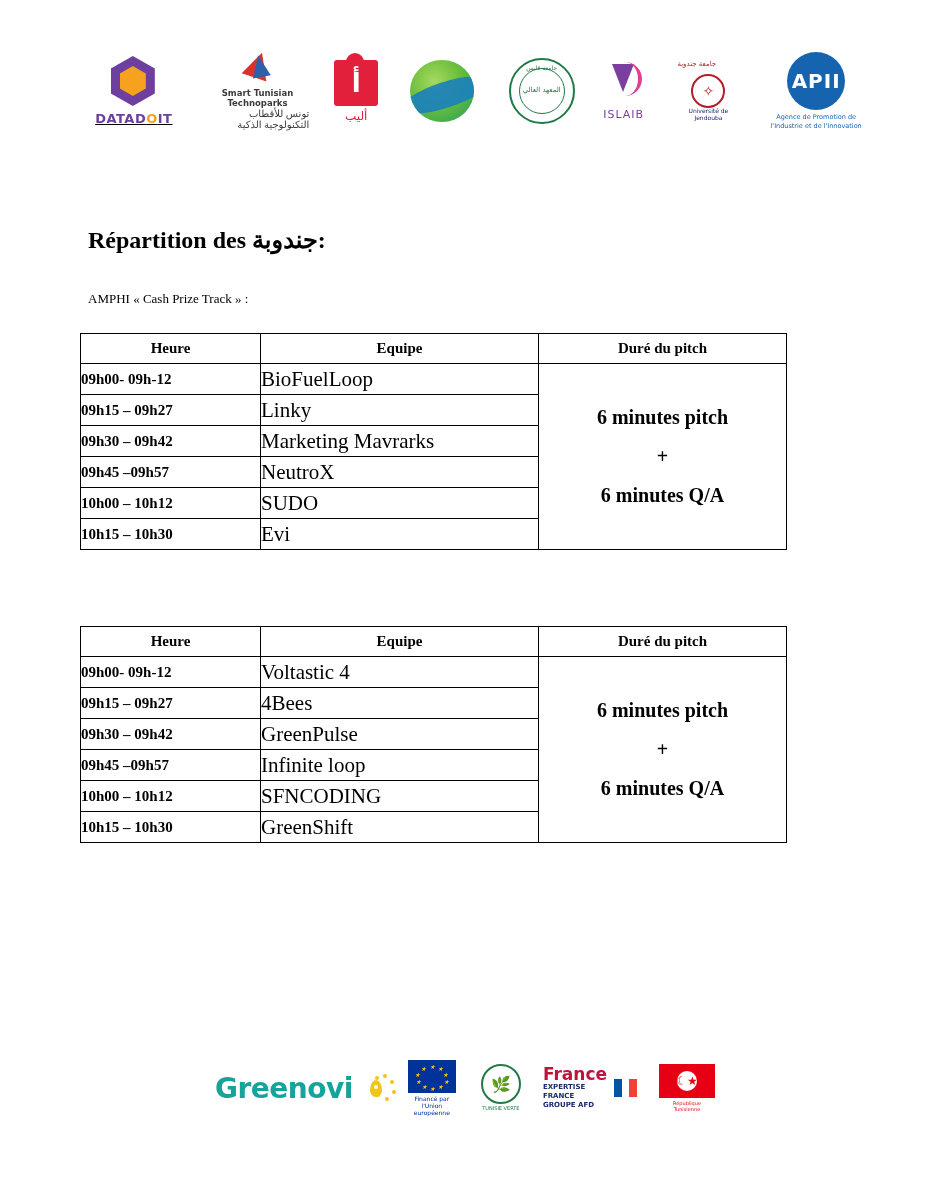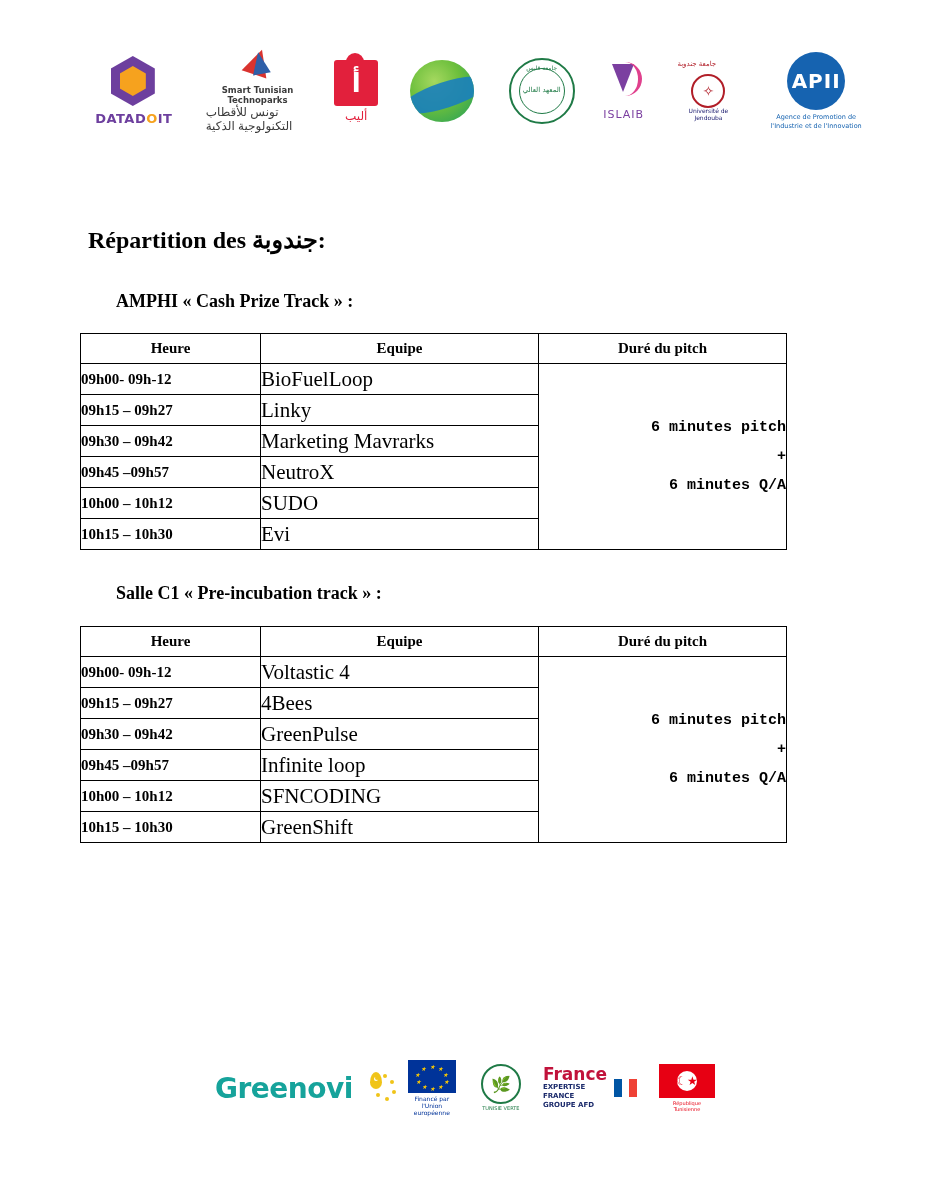--- a/index.html
+++ b/index.html
@@ -35,21 +35,21 @@
   }
   .logo {
     position: relative;
     display: flex;
     flex-direction: column;
     align-items: center;
     justify-content: center;
   }
 
   
-  .logo-datadoit { width: 108px; }
+  .logo-datadoit { width: 108px; text-decoration: underline; }
   .hexwrap { width: 46px; height: 50px; position: relative; }
   .hex {
     width: 44px; height: 50px;
     background: #6d3f9e;
     clip-path: polygon(50% 0%, 100% 25%, 100% 75%, 50% 100%, 0% 75%, 0% 25%);
     display: flex; align-items: center; justify-content: center;
   }
   .hex-inner {
     width: 26px; height: 30px;
     background: #f6a21e;
@@ -85,22 +85,22 @@
     border-right: 9px solid transparent;
     border-bottom: 22px solid #2f5fa8;
     transform: rotate(-10deg);
   }
   .s2t-name {
     font-family: "DejaVu Sans", sans-serif;
     font-size: 8.5px; font-weight: bold; color: #3b3b3b;
     margin-top: 3px; text-align: center; line-height: 1.15;
   }
   .s2t-sub {
-    font-family: Liberation Sans, sans-serif;
-    font-size: 12px; color: #3b3b3b; text-align: left;
+    font-family: Liberation Serif, serif;
+    font-size: 10px; color: #3b3b3b; text-align: right;
   }
 
   
   .logo-alib { width: 58px; }
   .alib-box {
     width: 44px; height: 46px;
     background: #e2203c;
     border-radius: 3px;
     position: relative;
     display: flex; align-items: center; justify-content: center;
@@ -229,23 +229,22 @@
   
   .doc-title {
     position: absolute;
     left: 88px;
     top: 226px;
     font-size: 24px;
     font-weight: bold;
     color: #000;
   }
   .section-heading {
-    font-size: 18px;
-    font-weight: bold;
-    margin-left: 28px;
+    font-size: 13px;
+    font-weight: normal;
   }
   .sec1-heading { position: absolute; left: 88px; top: 291px; }
   .sec2-heading { position: absolute; left: 88px; top: 583px; }
 
   table.schedule {
     position: absolute;
     border-collapse: collapse;
     width: 706px;
     table-layout: fixed;
   }
@@ -272,40 +271,39 @@
     font-size: 15px;
     font-weight: bold;
     padding-left: 10px;
   }
   td.team {
     height: 30px;
     font-size: 21px;
     padding-left: 8px;
   }
   td.pitch {
-    text-align: right;
-    font-size: 15px;
+    text-align: center;
+    font-size: 20px;
     font-weight: bold;
     line-height: 1.95;
-    font-family: Liberation Mono, monospace;
   }
 
   
   .footer-logos {
     position: absolute;
     left: 215px;
     top: 1060px;
     width: 500px;
     height: 56px;
     display: flex;
     align-items: center;
     gap: 22px;
   }
   .greenovi {
-    display: flex; gap: 16px;
+    display: flex; align-items: center; gap: 16px;
     position: relative;
   }
   .greenovi-text {
     font-family: "DejaVu Sans", sans-serif;
     font-size: 28px;
     font-weight: bold;
     color: #16a39b;
     letter-spacing: -0.5px;
   }
   .greenovi-dots {
@@ -490,21 +488,20 @@
         <td class="time">10h00 – 10h12</td>
         <td class="team">SUDO</td>
       </tr>
       <tr>
         <td class="time">10h15 – 10h30</td>
         <td class="team">Evi</td>
       </tr>
     </tbody>
   </table>
 
-  <div class="section-heading sec2-heading">Salle C1 « Pre-incubation track » :</div>
 
   <table class="schedule t2">
     <colgroup>
       <col class="col-heure">
         <col class="col-equipe">
         <col class="col-duree">
     </colgroup>
     <thead>
       <tr>
         <th>Heure</th>

